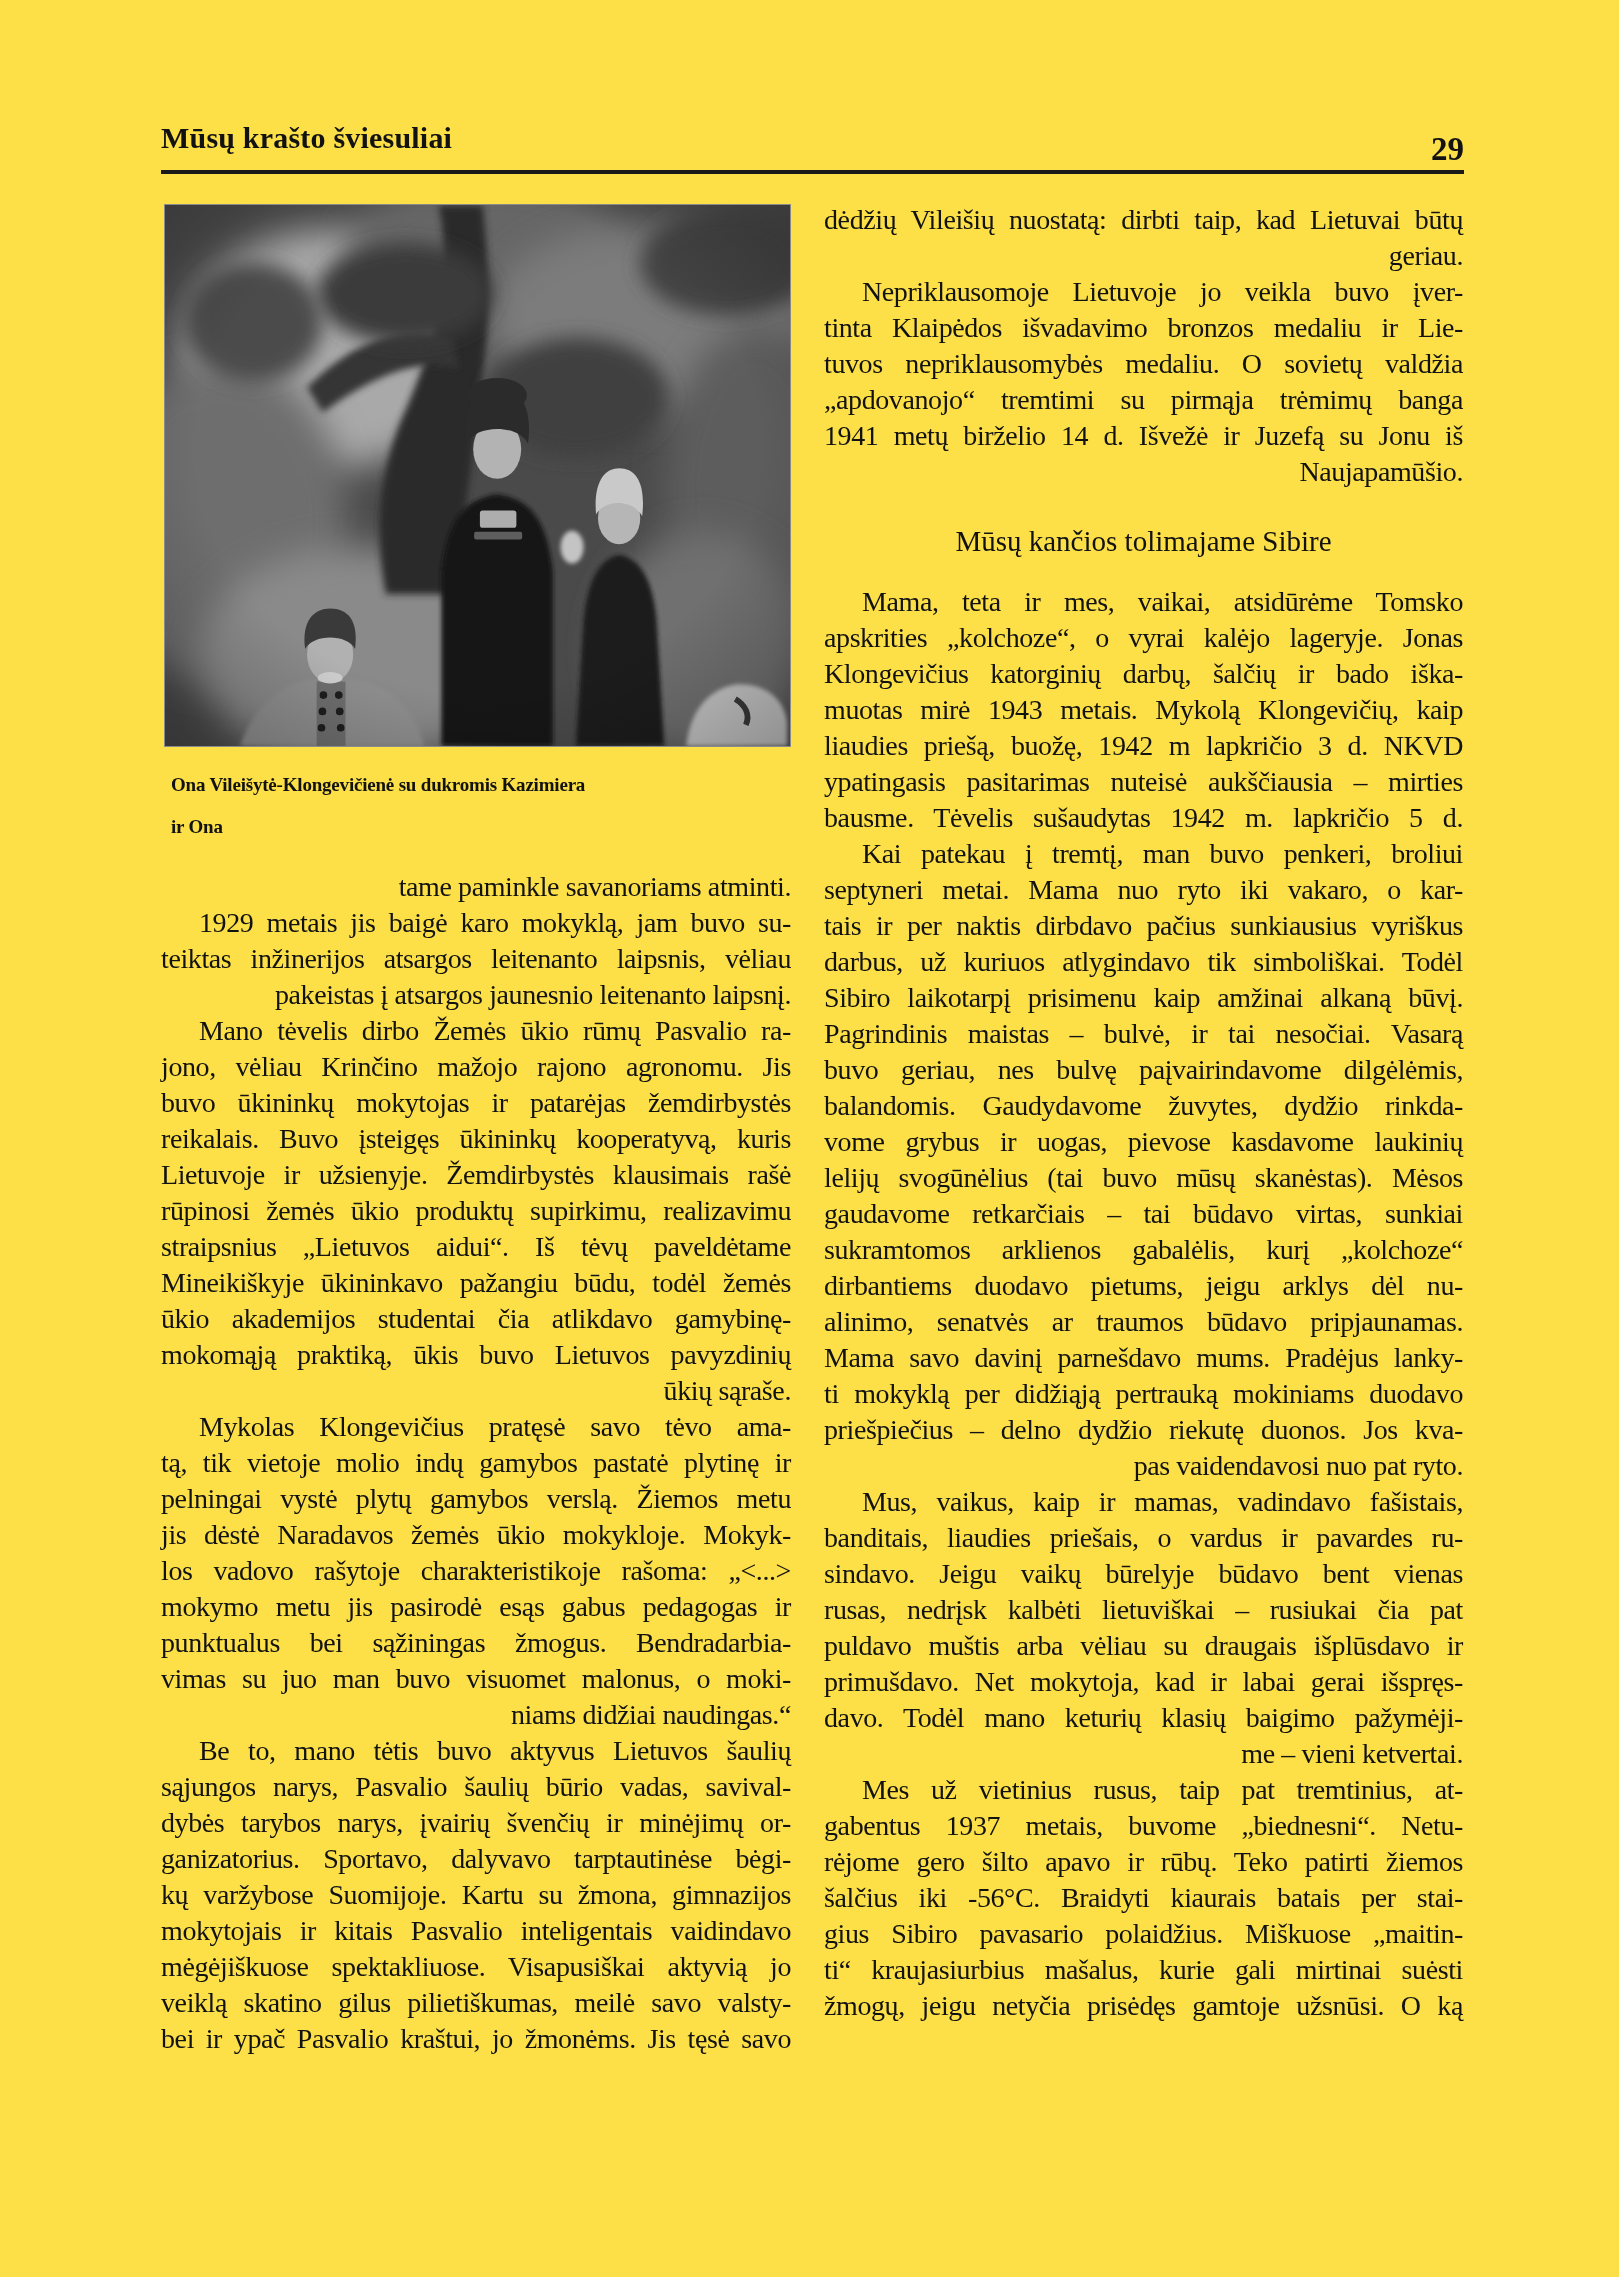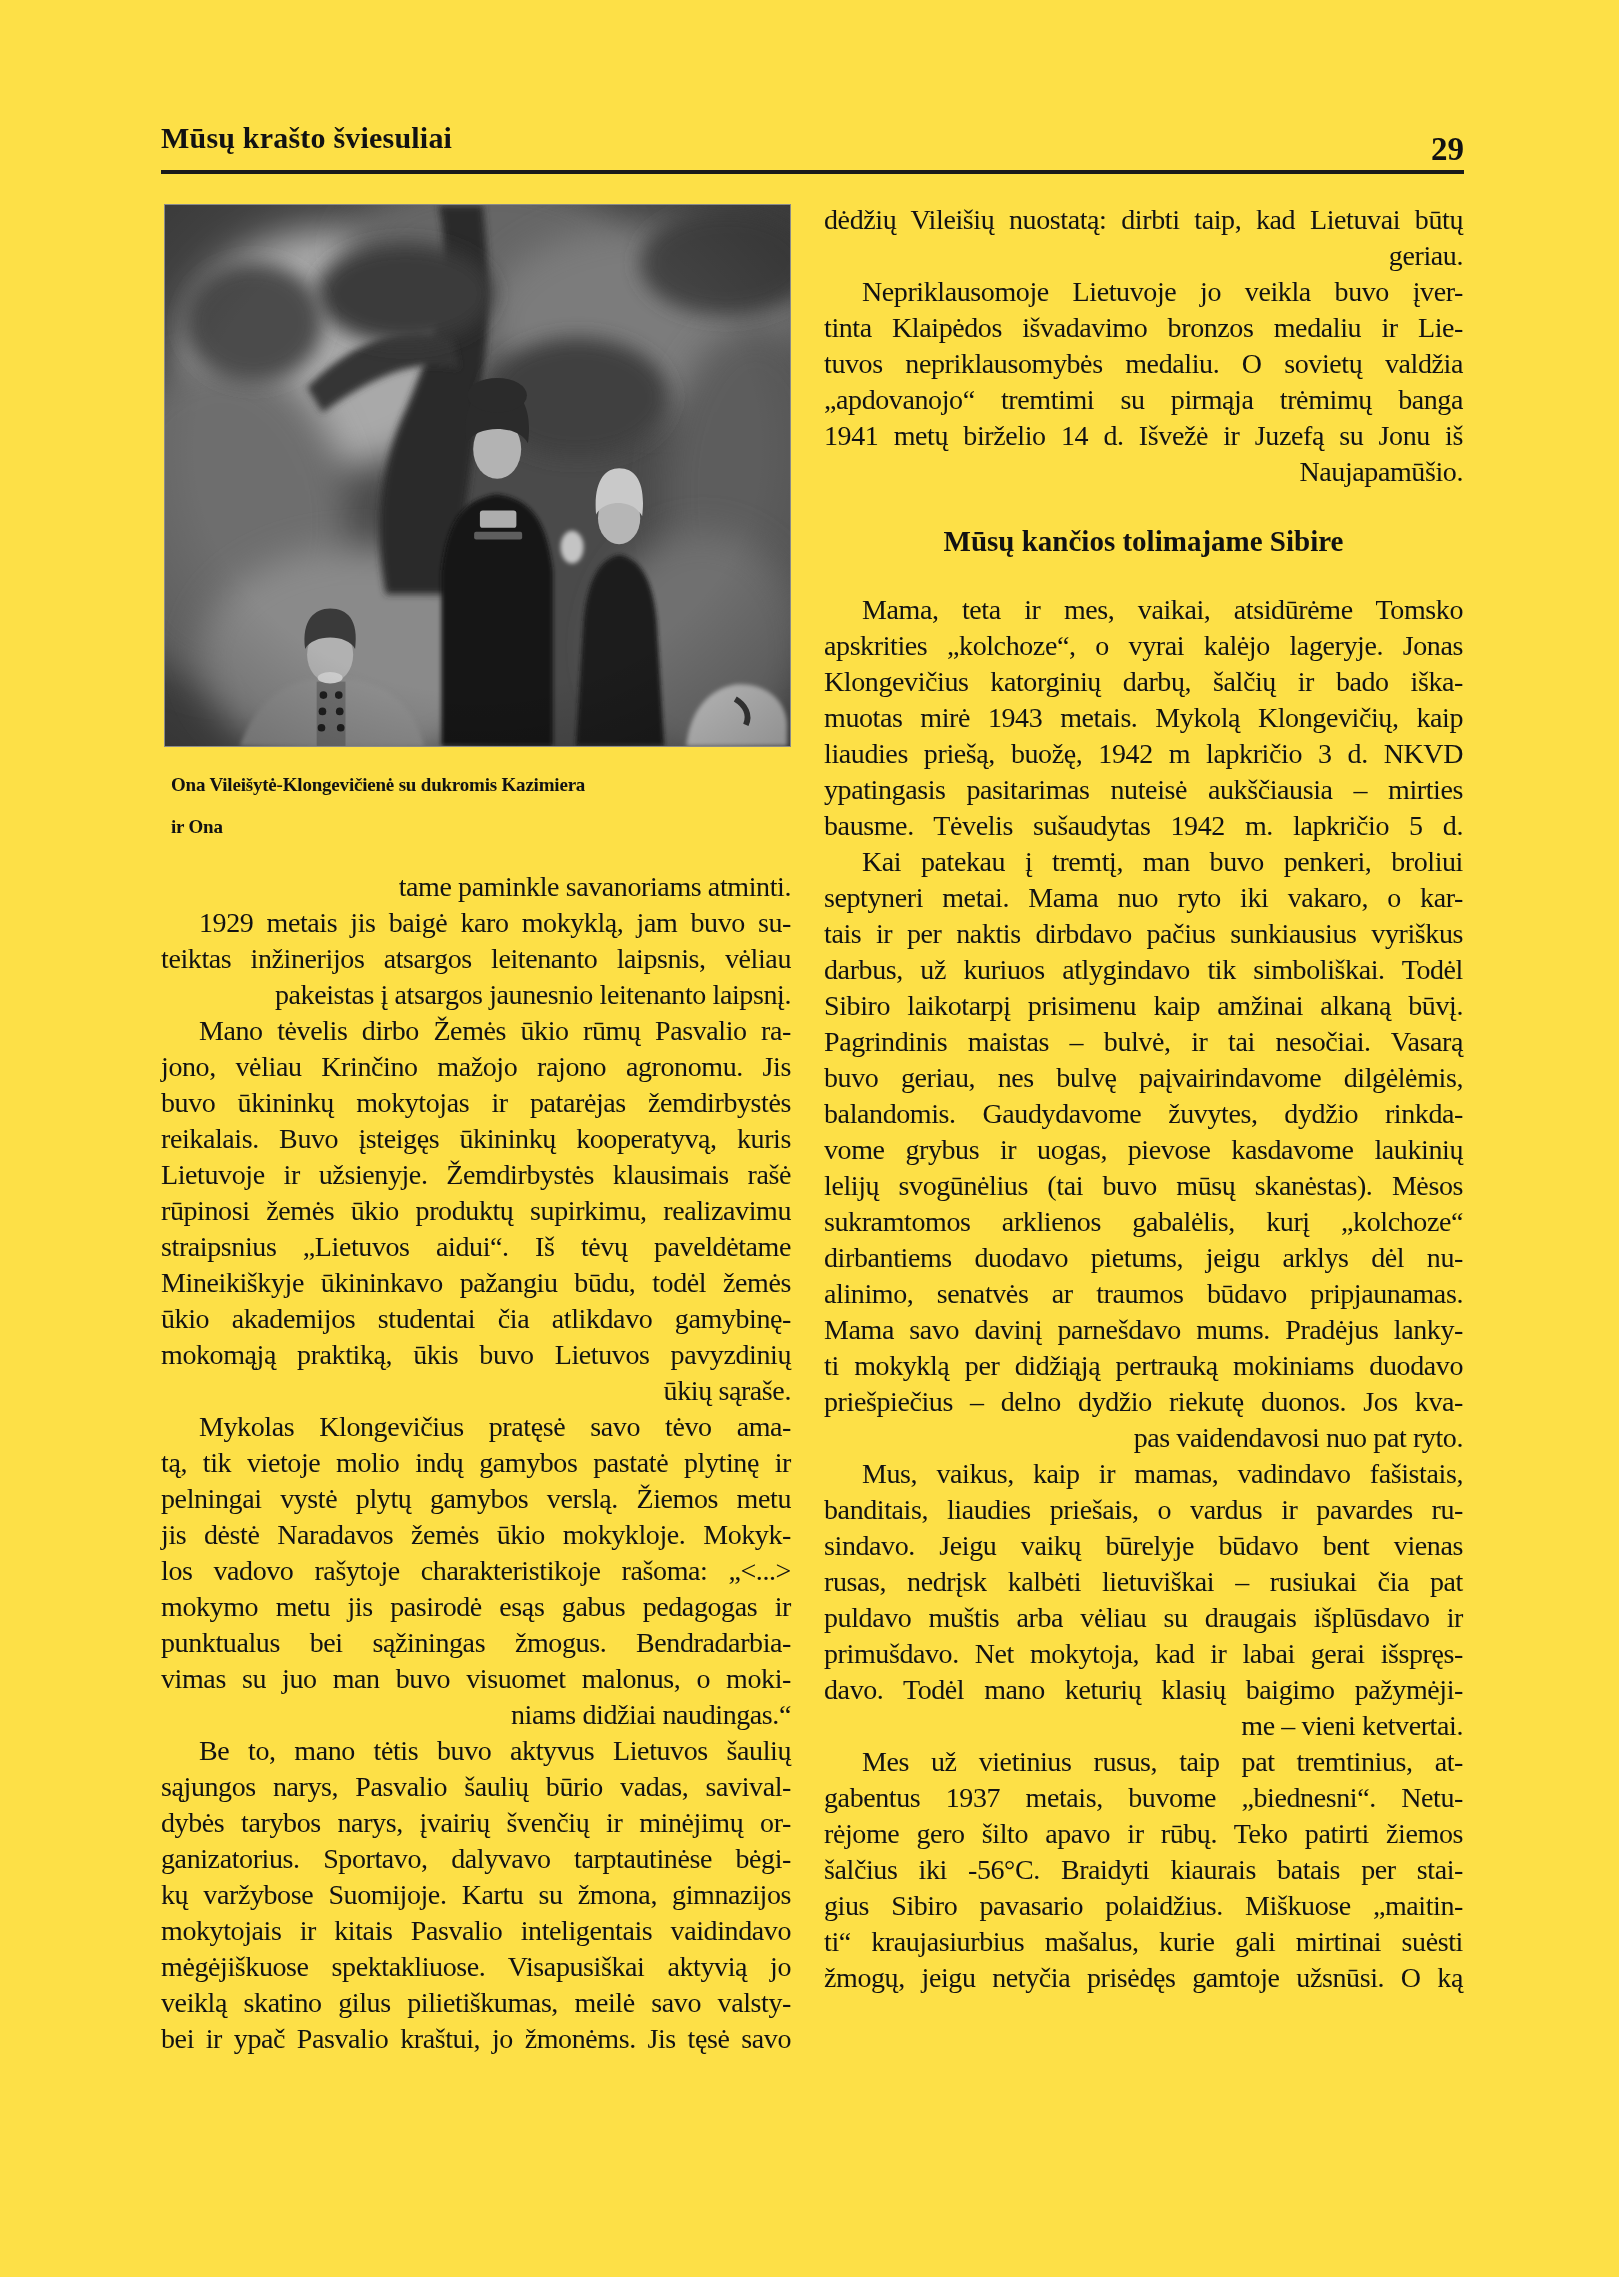--- a/index.html
+++ b/index.html
@@ -43,22 +43,22 @@
   .col-left  { left:161px; top:869px;  width:630px; }
   .col-right { left:824px; top:202px;  width:639px; }
   .ln {
     line-height:36px;
     white-space:nowrap;
   }
   .ln.j { text-align:justify; text-align-last:justify; }
   .ln.l { text-align:right; }
   .ln.ind { text-indent:38px; }
   .sec-h {
-    text-align:center; font-weight:bold; font-size:29px;
-    line-height:36px; margin:33px 0 33px 0; letter-spacing:0;
+    text-align:center; font-weight:normal; font-size:29px;
+    line-height:36px; margin:33px 0 25px 0; letter-spacing:0;
     white-space:nowrap;
   }
 </style>
 </head>
 <body>
 
 <div class="page">
 
   <div class="hdr-title">Mūsų krašto šviesuliai</div>
   <div class="hdr-num">29</div>
@@ -192,20 +192,21 @@
       <div class="ln j ind">Kai patekau į tremtį, man buvo penkeri, broliui</div>
       <div class="ln j">septyneri metai. Mama nuo ryto iki vakaro, o kar-</div>
       <div class="ln j">tais ir per naktis dirbdavo pačius sunkiausius vyriškus</div>
       <div class="ln j">darbus, už kuriuos atlygindavo tik simboliškai. Todėl</div>
       <div class="ln j">Sibiro laikotarpį prisimenu kaip amžinai alkaną būvį.</div>
       <div class="ln j">Pagrindinis maistas – bulvė, ir tai nesočiai. Vasarą</div>
       <div class="ln j">buvo geriau, nes bulvę paįvairindavome dilgėlėmis,</div>
       <div class="ln j">balandomis. Gaudydavome žuvytes, dydžio rinkda-</div>
       <div class="ln j">vome grybus ir uogas, pievose kasdavome laukinių</div>
       <div class="ln j">lelijų svogūnėlius (tai buvo mūsų skanėstas). Mėsos</div>
+      <div class="ln j">gaudavome retkarčiais – tai būdavo virtas, sunkiai</div>
       <div class="ln j">sukramtomos arklienos gabalėlis, kurį „kolchoze“</div>
       <div class="ln j">dirbantiems duodavo pietums, jeigu arklys dėl nu-</div>
       <div class="ln j">alinimo, senatvės ar traumos būdavo pripjaunamas.</div>
       <div class="ln j">Mama savo davinį parnešdavo mums. Pradėjus lanky-</div>
       <div class="ln j">ti mokyklą per didžiąją pertrauką mokiniams duodavo</div>
       <div class="ln j">priešpiečius – delno dydžio riekutę duonos. Jos kva-</div>
       <div class="ln l">pas vaidendavosi nuo pat ryto.</div>
       <div class="ln j ind">Mus, vaikus, kaip ir mamas, vadindavo fašistais,</div>
       <div class="ln j">banditais, liaudies priešais, o vardus ir pavardes ru-</div>
       <div class="ln j">sindavo. Jeigu vaikų būrelyje būdavo bent vienas</div>

